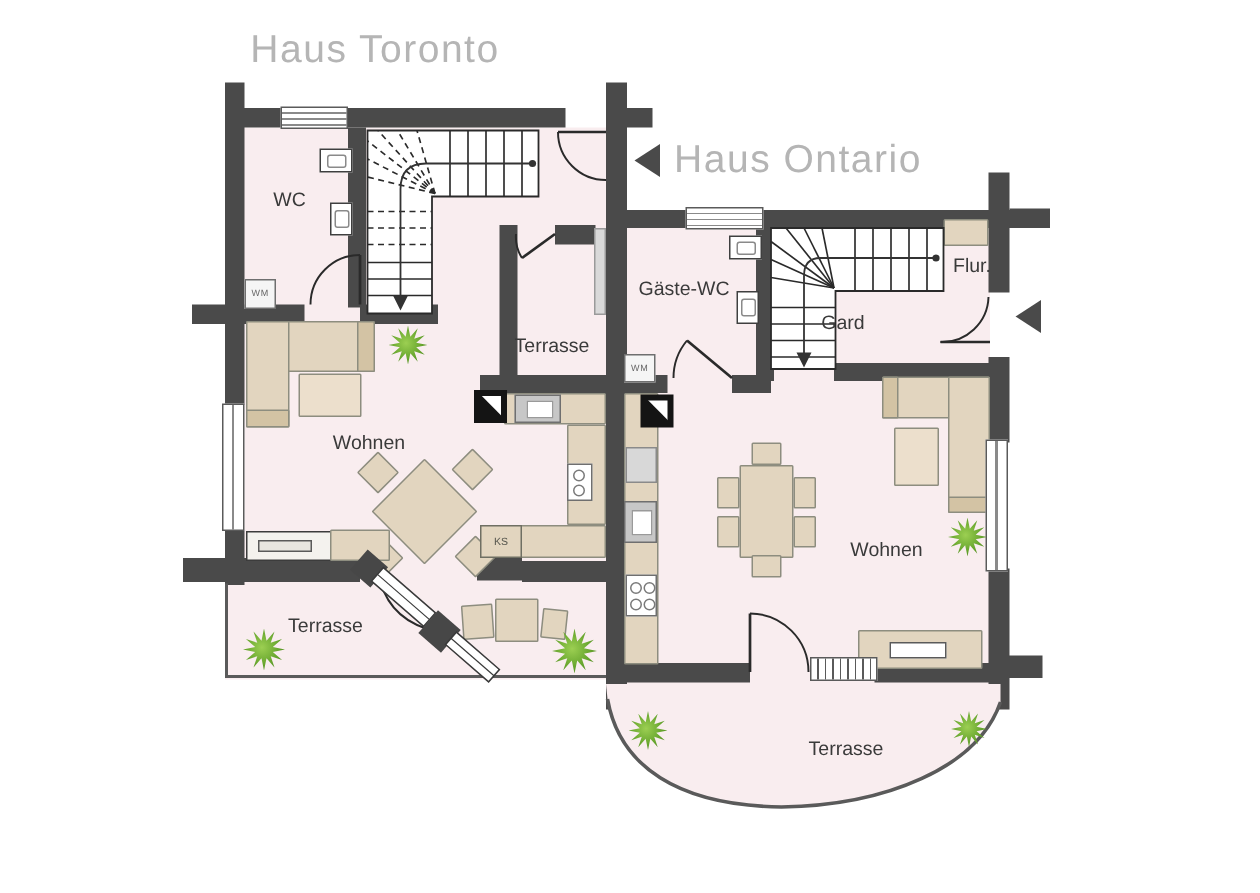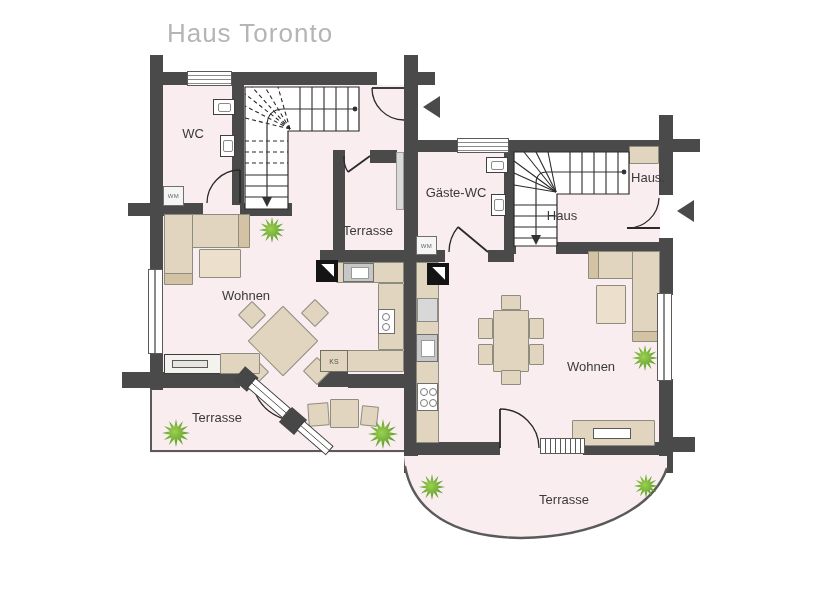--- a/index.html
+++ b/index.html
@@ -254,23 +254,24 @@
     <g transform="translate(293,421) rotate(41)">
         <rect x="-10" y="-10" width="20" height="20" fill="#474747"></rect>
       </g>
     <g transform="translate(315,438) rotate(41)">
       <rect x="-19" y="-5.5" width="38" height="11" fill="#fff" stroke="#3a3a3a" stroke-width="1"></rect>
       <line x1="-19" y1="0" x2="19" y2="0" stroke="#3a3a3a" stroke-width="0.8"></line>
     </g>
   </svg>
 
   <div class="title" style="left:250px;top:33px;">Haus Toronto</div>
+  <div class="title" style="left:532px;top:106px;">Haus Ontario</div>
 
   <div class="lbl" style="left:193px;top:133px;">WC</div>
   <div class="lbl" style="left:246px;top:295px;">Wohnen</div>
   <div class="lbl" style="left:368px;top:230px;">Terrasse</div>
   <div class="lbl" style="left:217px;top:417px;">Terrasse</div>
   <div class="lbl" style="left:456px;top:192px;">Gäste-WC</div>
-  <div class="lbl" style="left:562px;top:215px;">Haus</div>
-  <div class="lbl" style="left:648px;top:177px;">Haus.</div>
+  <div class="lbl" style="left:562px;top:215px;">Gard</div>
+  <div class="lbl" style="left:648px;top:177px;">Flur.</div>
   <div class="lbl" style="left:591px;top:366px;">Wohnen</div>
   <div class="lbl" style="left:564px;top:499px;">Terrasse</div>
 </div>
 
 </body></html>

